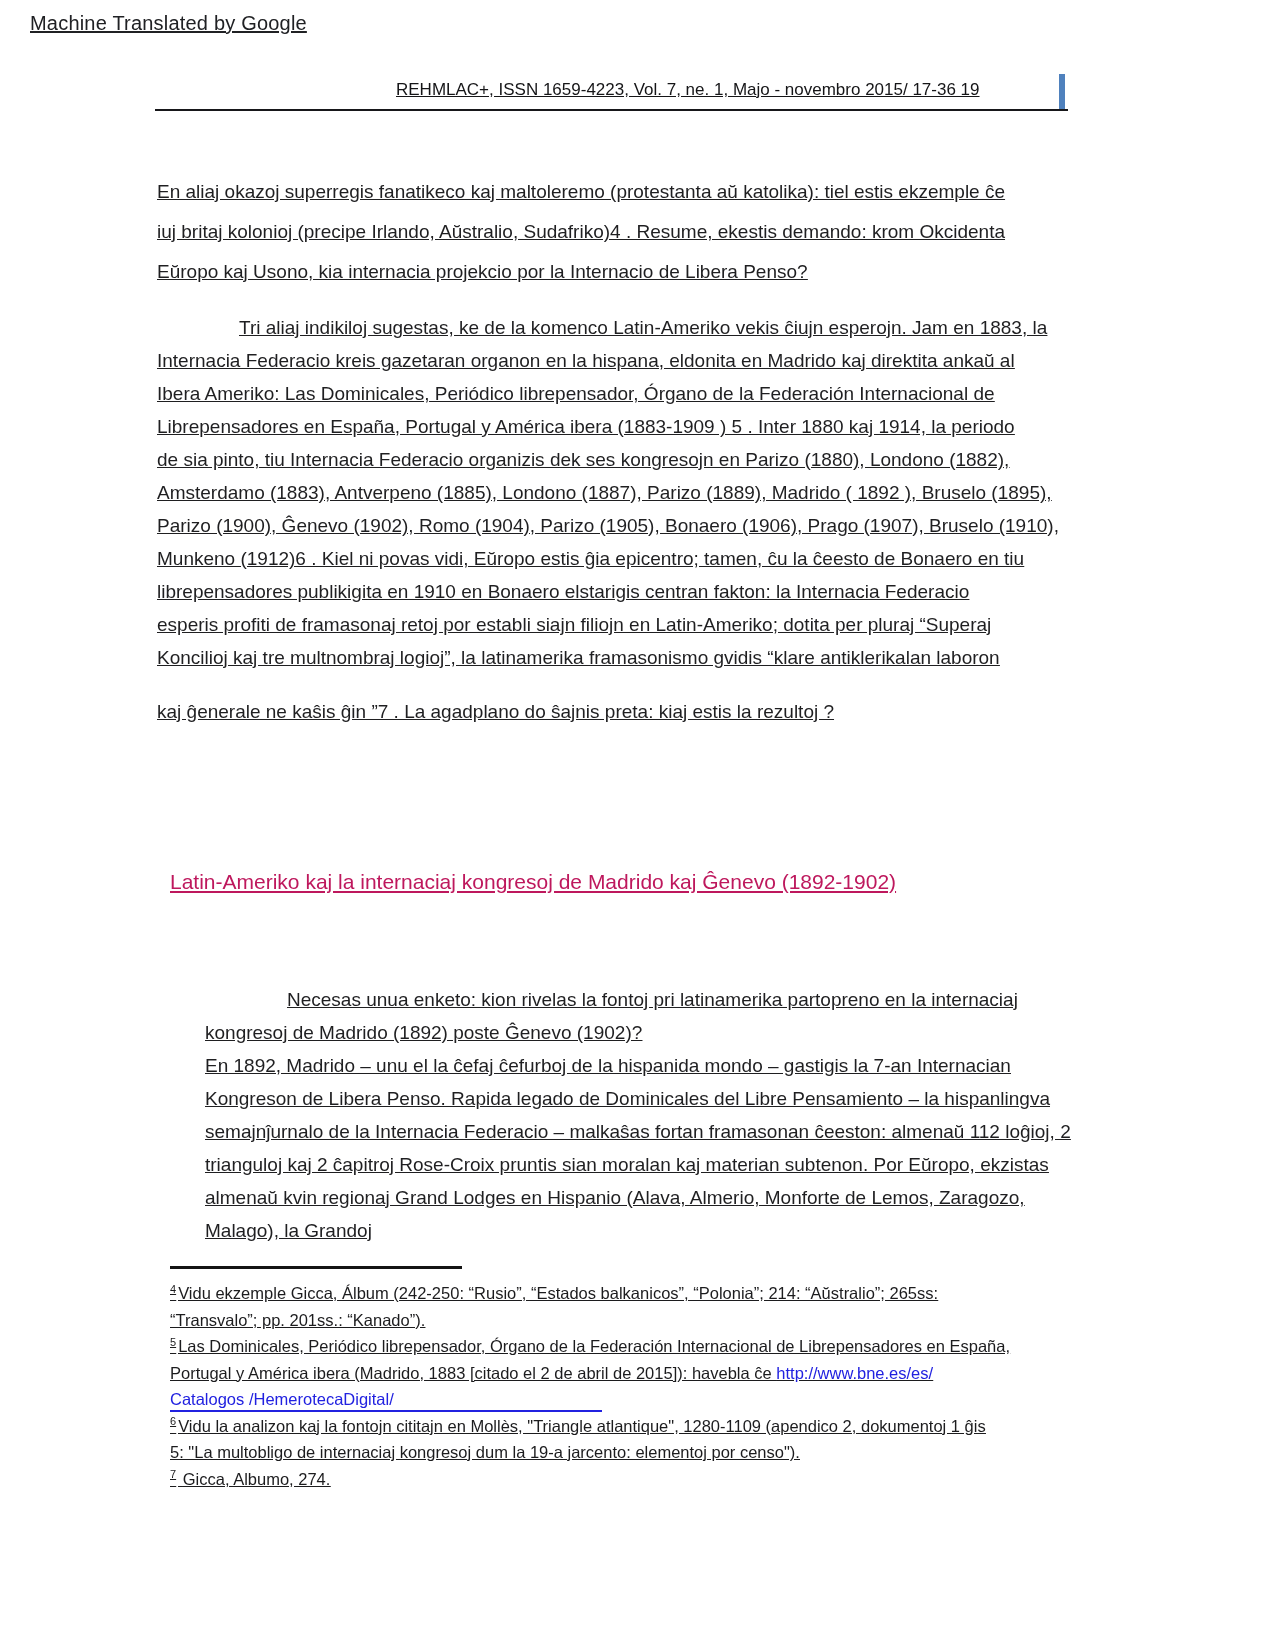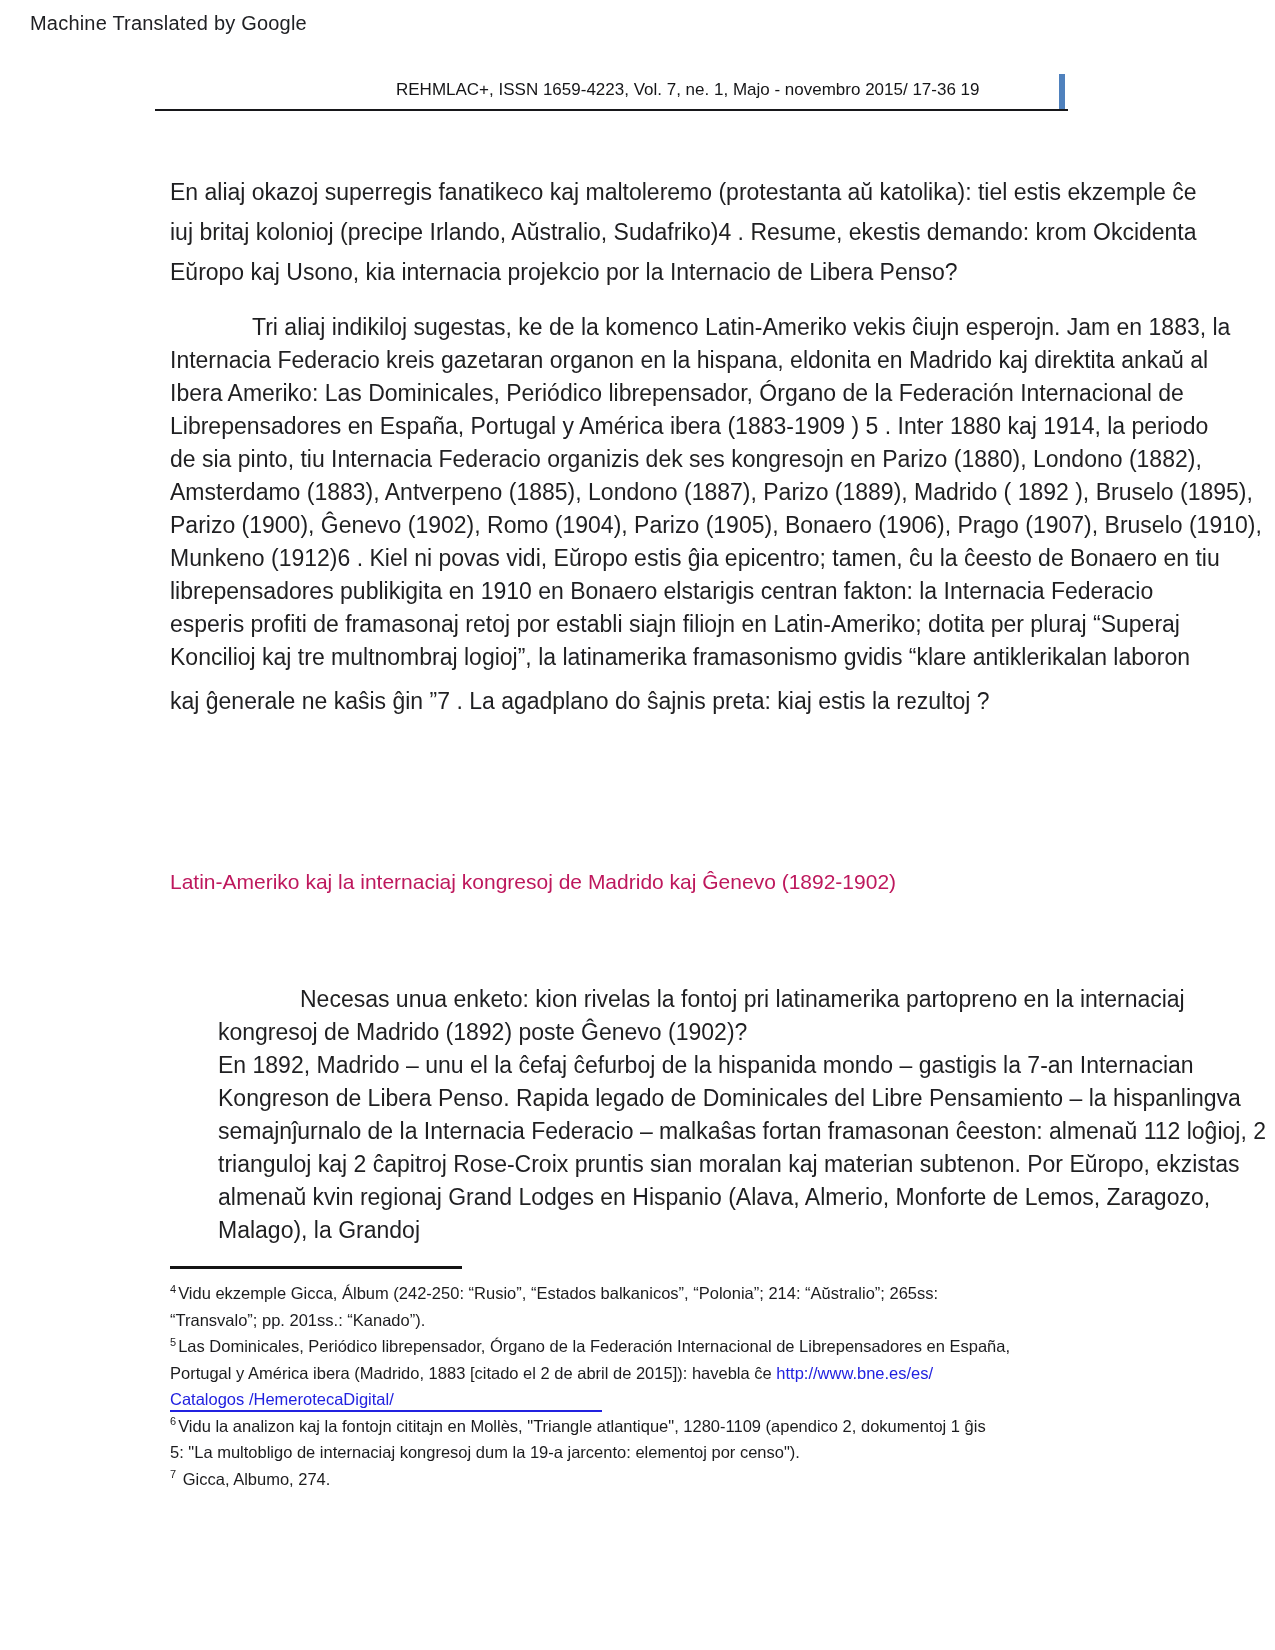--- a/index.html
+++ b/index.html
@@ -1,15 +1,15 @@
 <!DOCTYPE html>
 <html style="--accent-bar: #4f81bd; --link: #2121e0; --text: #1f1f21;"><head>
 <meta charset="utf-8">
 <style>
-  * { margin:0; padding:0; box-sizing:border-box; }
+  * { margin:0; padding:0; box-sizing:border-box;text-decoration:underline; }
   html,body { background:#ffffff; }
   body {
     width:1275px; height:1650px; position:relative; overflow:hidden;
     font-family:"Liberation Sans","DejaVu Sans",sans-serif;
     color:var(--text,#1f1f21);
     -webkit-font-smoothing:antialiased;
   }
   .page { position:absolute; inset:0; background:#ffffff; }
 
   .banner {
@@ -23,30 +23,30 @@
   }
   .accent-bar {
     position:absolute; left:1059px; top:74px; width:6px; height:35px;
     background:var(--accent-bar,#4f81bd);
   }
   .header-rule {
     position:absolute; left:155px; top:109px; width:913px; height:2px;
     background:#17171a;
   }
 
-  .para { position:absolute; left:170px; width:940px; font-size:23px; }
+  .para { position:absolute; left:157px; width:940px; font-size:19px; }
   .para .line { white-space:nowrap; }
   .indent { padding-left:82px; }
 
   .p1 { top:172px; }
   .p1 .line { line-height:40px; }
 
   .p2 { top:311px; }
   .p2 .line { line-height:33px; }
-  .p2 .line:last-child { margin-top:11px; }
+  .p2 .line:last-child { margin-top:21px; }
 
   .heading {
     position:absolute; left:170px; top:870px;
     font-size:21px; font-weight:400; color:#be185d; white-space:nowrap;
   }
 
   .p3 { top:983px; }
   .p3 .line { line-height:33px;margin-left:48px; }
 
   .fn-rule {

